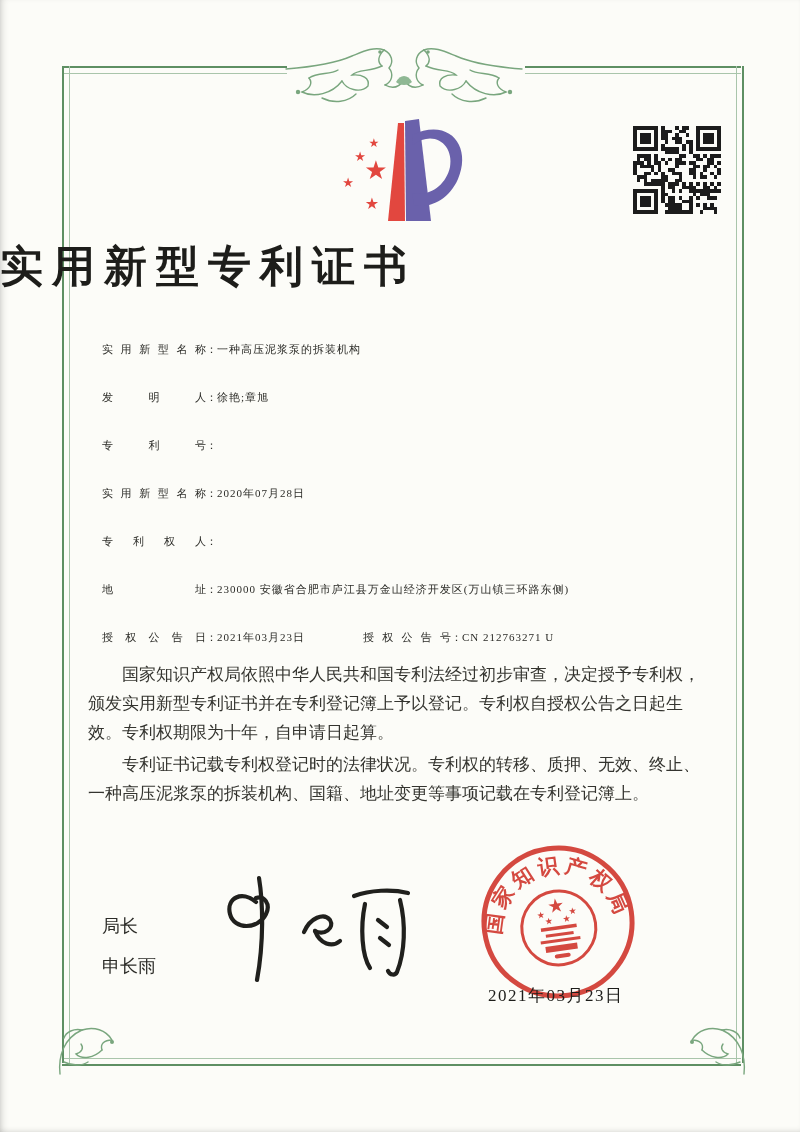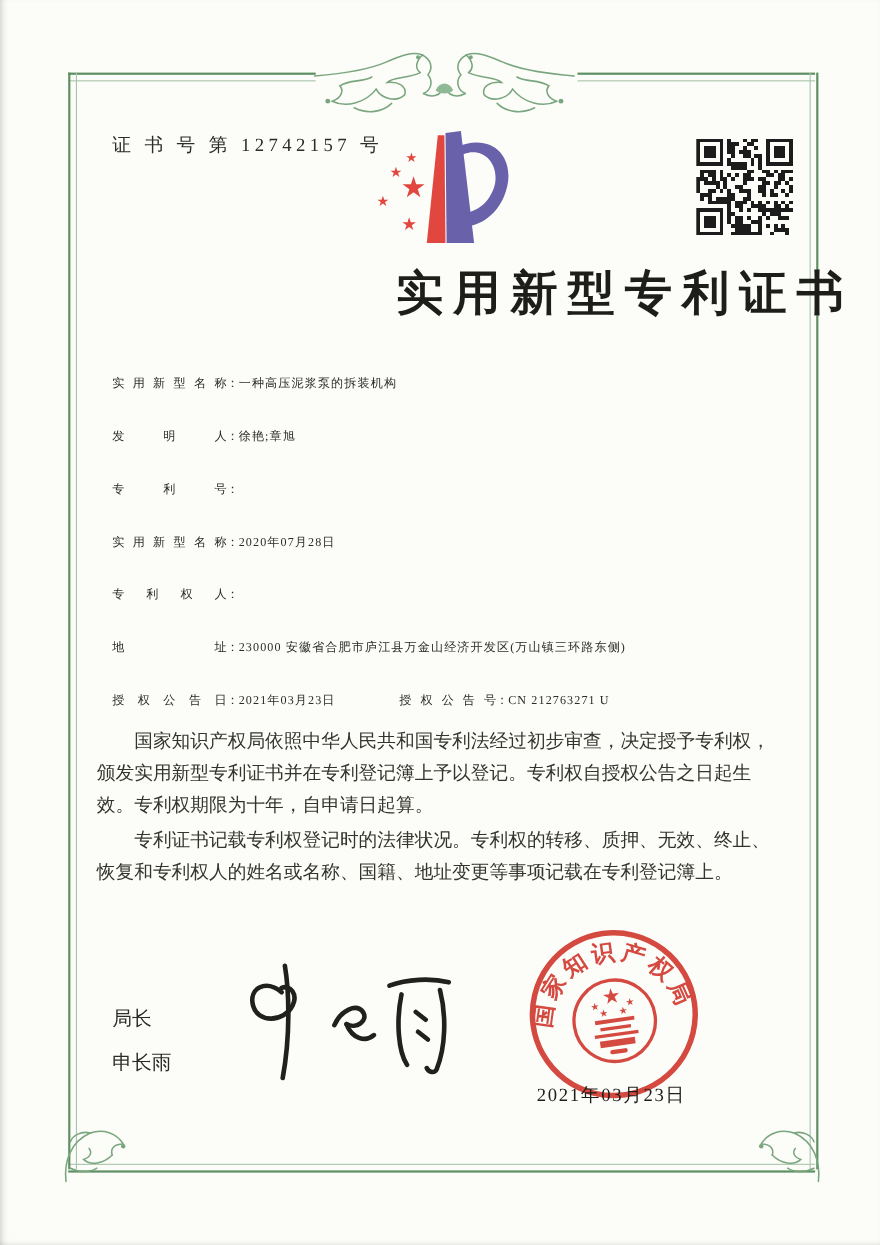--- a/index.html
+++ b/index.html
@@ -13,21 +13,21 @@
         box-shadow:inset 6px 0 8px -6px rgba(0,0,0,.25), inset 0 -4px 6px -4px rgba(0,0,0,.15);}
   
   .fl{position:absolute;}
   .fl-h{height:5px;border-top:2px solid var(--green1);border-bottom:1px solid var(--green2);}
   .fl-h.bottom{border-bottom:2px solid var(--green1);border-top:1px solid var(--green2);}
   .fl-v{width:5px;}
   .fl-v.left{border-left:2px solid var(--green1);border-right:1px solid var(--green2);}
   .fl-v.right{border-right:2px solid var(--green1);border-left:1px solid var(--green2);}
   
   .certno{position:absolute;left:102px;top:120px;font-size:17px;letter-spacing:4px;color:var(--ink);}
-  .title{position:absolute;left:0;top:238px;width:776px;text-align:right;font-size:43px;
+  .title{position:absolute;left:0;top:238px;width:776px;text-align:left;font-size:43px;
          font-weight:600;letter-spacing:9px;color:#1d1d1a;}
   .logo{position:absolute;left:330px;top:103px;}
   .qr{position:absolute;left:633px;top:126px;width:88px;height:88px;}
   
   .fields{position:absolute;left:102px;top:338px;width:620px;font-size:11px;color:var(--ink);}
   .frow{margin-bottom:26px;line-height:22px;display:flex;align-items:flex-start;}
   .f-label{display:inline-block;width:104px;text-align:justify;text-align-last:justify;flex:0 0 104px;}
   .colon{flex:0 0 auto;}
   .f-value{display:inline-block;letter-spacing:1px;max-width:468px;}
   .grant-row{display:flex;line-height:22px;}
@@ -88,21 +88,20 @@
   <svg class="orn" style="left:686px;top:1018px;" width="64" height="60" viewBox="0 0 64 60">
     <g transform="translate(64,0) scale(-1,1)" stroke="#79a67e" stroke-width="1.4" fill="none" stroke-linecap="round">
       <path d="M6,56 C4,38 10,20 28,12 C20,10 12,14 10,20"></path>
       <path d="M28,12 C40,8 52,12 58,22 C50,22 46,26 48,32"></path>
       <path d="M48,32 C40,40 28,42 22,36 C28,34 30,30 27,26"></path>
       <path d="M10,44 C18,48 28,48 34,44"></path>
       <circle cx="58" cy="24" r="2" fill="#79a67e" stroke="none"></circle>
     </g>
   </svg>
 
-  <div class="certno">证 书 号 第 12742157 号</div>
 
   <svg class="logo" width="145" height="132" viewBox="0 0 145 132">
     <polygon points="68,20 74,20 75,118 58,118" fill="#e2473f"></polygon>
     <polygon points="75,18 89,16 101,118 76,118" fill="#6a61ab"></polygon>
     <path d="M82,32 C120,14 142,44 128,76 C118,99 96,106 84,102 L82,90 C100,94 116,82 120,64 C124,42 104,26 83,42 Z" fill="#6a61ab"></path>
     <g fill="#e2473f">
       <text x="46" y="76" font-size="26" text-anchor="middle">★</text>
       <text x="30" y="58" font-size="13" text-anchor="middle">★</text>
       <text x="44" y="44" font-size="12" text-anchor="middle">★</text>
       <text x="18" y="84" font-size="13" text-anchor="middle">★</text>
@@ -469,21 +468,21 @@
       <span class="pair2">
         <span class="f-label2">授权公告号</span>
           <span class="colon">：</span>
         <span class="f-value">CN 212763271 U</span>
       </span>
     </div>
   </div>
 
   <div class="paras">
     <p>国家知识产权局依照中华人民共和国专利法经过初步审查，决定授予专利权，颁发实用新型专利证书并在专利登记簿上予以登记。专利权自授权公告之日起生效。专利权期限为十年，自申请日起算。</p>
-    <p>专利证书记载专利权登记时的法律状况。专利权的转移、质押、无效、终止、恢复和专利权人的姓名或名称、国籍、地址变更等事项记载在专利登记簿上。</p>
+    <p>专利证书记载专利权登记时的法律状况。专利权的转移、质押、无效、终止、一种高压泥浆泵的拆装机构、国籍、地址变更等事项记载在专利登记簿上。</p>
   </div>
 
   <div class="signer">
     <div>局长</div>
     <div>申长雨</div>
   </div>
 
   <svg class="signature" width="210" height="120" viewBox="0 0 210 120">
     <g fill="none" stroke="#20201d" stroke-width="4.2" stroke-linecap="round">
       <path d="M44,34 C30,22 14,30 18,46 C22,62 46,62 54,46 C59,36 52,27 44,30"></path>

